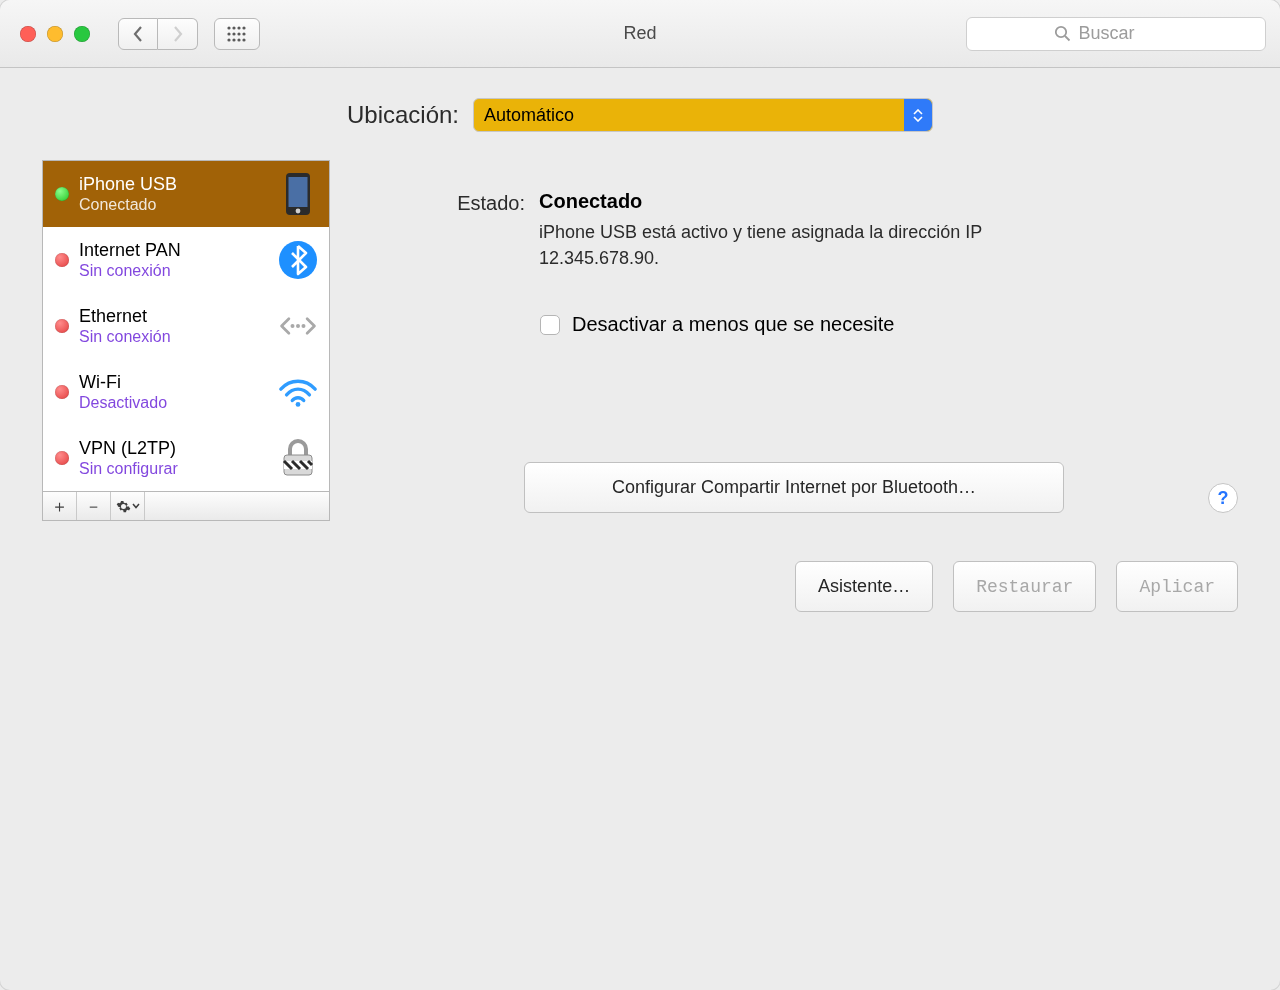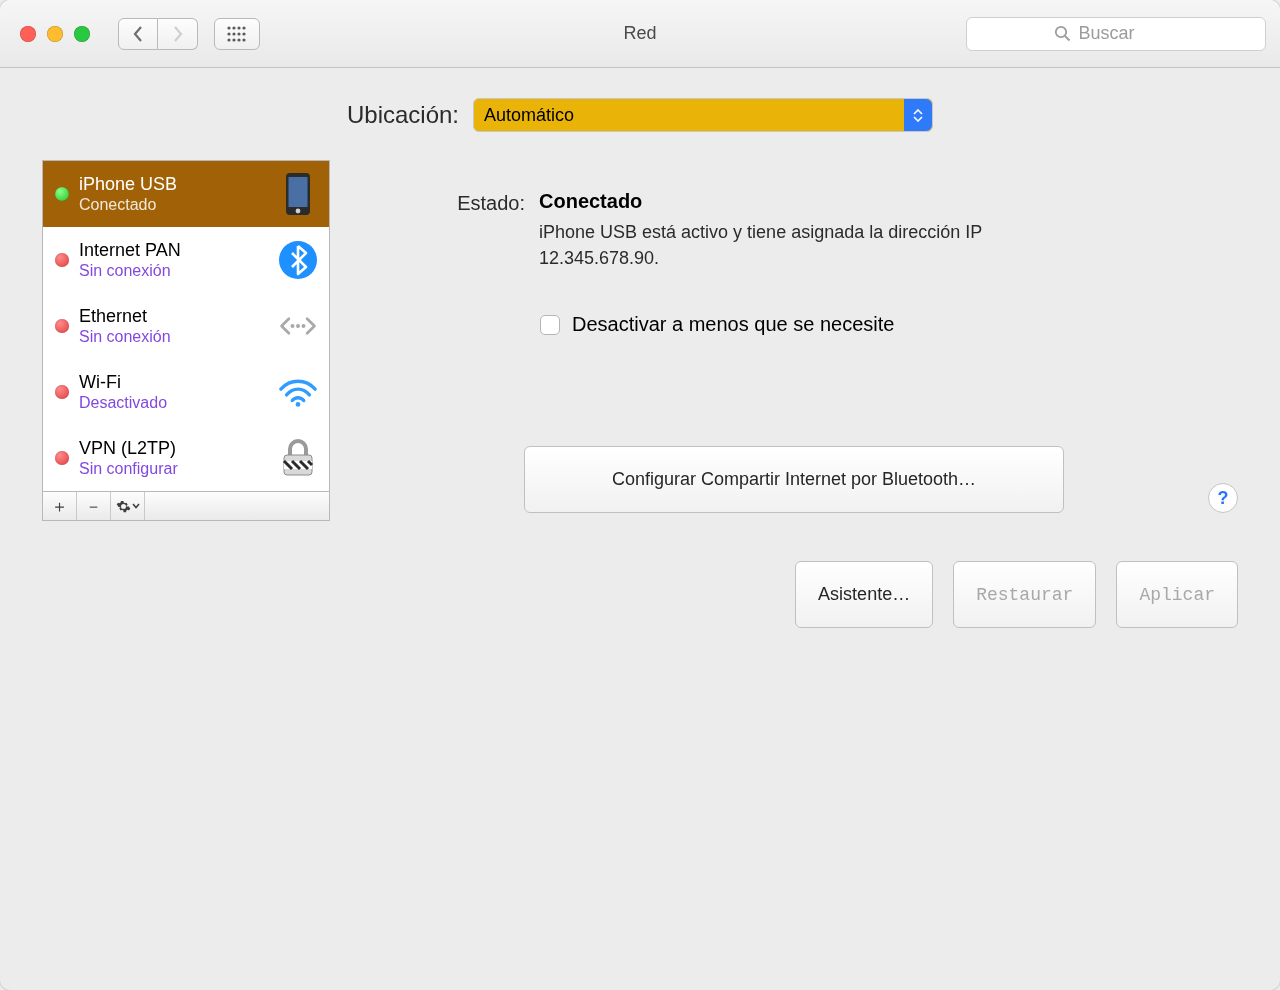--- a/index.html
+++ b/index.html
@@ -130,21 +130,21 @@
   .status-val  { font-size:20px; font-weight:600; }
   .status-desc { font-size:18px; color:#2b2b2b; margin-top:6px; max-width:520px; line-height:1.45;}
   .checkbox-row { display:flex; align-items:center; gap:12px; margin-top:42px; margin-left:170px; font-size:20px;}
   .checkbox-row .cb {
     width:20px; height:20px; background:#fff; border:1px solid #b5b5b5; border-radius:5px;
   }
   .configure-row { position:absolute; left:0; right:0; bottom:8px; display:flex; justify-content:center; align-items:center;}
   .push-btn {
     background:linear-gradient(#ffffff,#f1f1f1);
     border:1px solid #c0c0c0; border-radius:6px;
-    padding: 22px 22px; font-size:18px; color:#262626;
+    padding: 14px 22px; font-size:18px; color:#262626;
   }
   .push-btn.disabled { color:#a8a8a8;font-family:Liberation Mono, monospace; }
   .help-btn {
     width:30px; height:30px; border-radius:50%;
     border:1px solid #c5c5c5; background:#fff; color:#2474ff;
     font-size:18px; font-weight:600; display:flex; align-items:center; justify-content:center;
     position:absolute; right:0; bottom:8px;
   }
 
   

